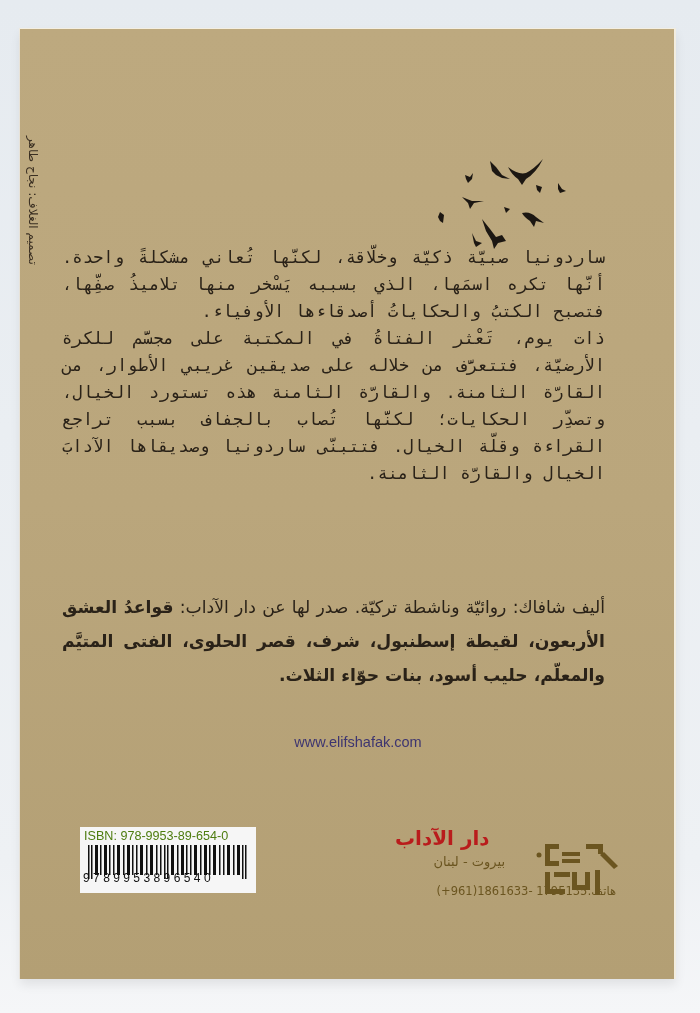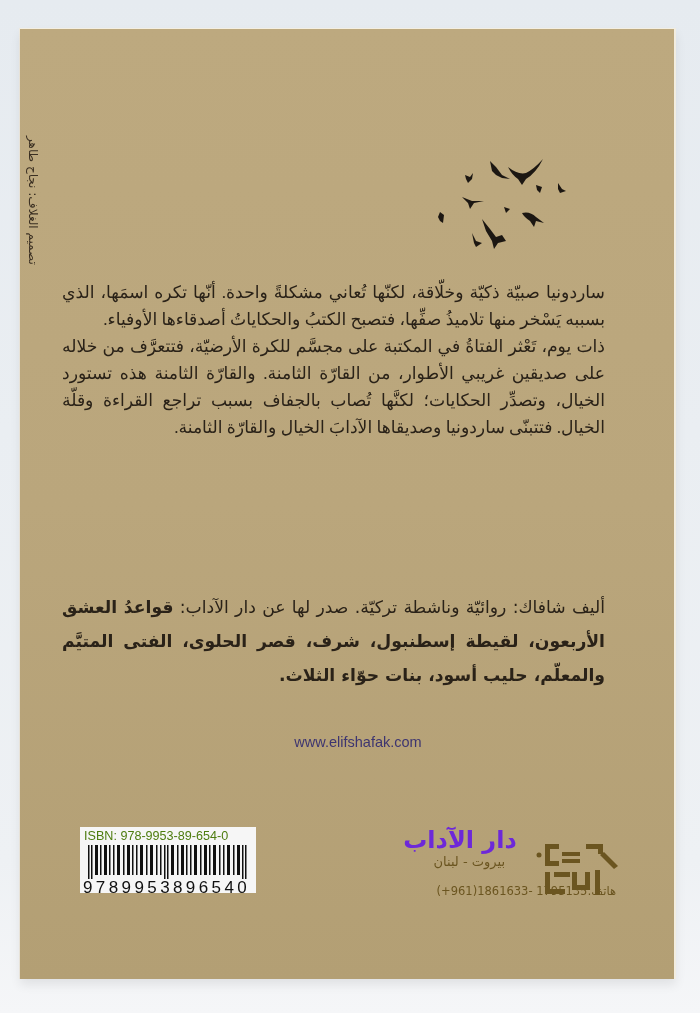--- a/index.html
+++ b/index.html
@@ -20,22 +20,21 @@
     position: absolute; left: 22px; top: 105px; width: 18px; height: 160px;
     writing-mode: vertical-rl;
     font-size: 12px; color: #3a2f22; direction: rtl;
     letter-spacing: 0px; white-space: nowrap;
   }
   .birds { position: absolute; left: 418px; top: 145px; width: 170px; height: 120px; }
   .blurb {
     position: absolute; left: 62px; width: 543px;
     direction: rtl; text-align: justify; text-align-last: right;
     color: #2a2218; font-size: 17.2px; line-height: 27px;
-    font-family: Liberation Serif, serif;
-    margin-top: 34px;
+    font-family: Liberation Mono, monospace;
   }
   .blurb p { margin: 0; }
   .blurb p + p { margin-top: 0; }
   .p1 { top: 245px; }
   .author {
     position: absolute; left: 62px; top: 590px; width: 543px;
     direction: rtl; text-align: justify; text-align-last: right;
     color: #2a2218; font-size: 17.2px; line-height: 34px;
   }
   .author .titles { font-weight: bold; }
@@ -48,27 +47,27 @@
     position: absolute; left: 80px; top: 827px; width: 176px; height: 66px;
     background: #f6f6f6; padding: 0;
   }
   .barcode .isbn {
     position: absolute; left: 4px; top: 2px; width: 168px;
     font-family: "Liberation Sans", sans-serif; font-size: 12.6px; color: #4d7c0f;
     letter-spacing: 0px; white-space: nowrap;
   }
   .barcode svg { position: absolute; left: 6px; top: 18px; }
   .barcode .digits {
-    position: absolute; left: 3px; top: 51px; width: 170px;
-    font-family: "Liberation Sans", sans-serif; font-size: 17px; color: #111;
+    position: absolute; left: 3px; top: 44px; width: 170px;
+    font-family: "Liberation Sans", sans-serif; font-size: 12px; color: #111;
     letter-spacing: 3.4px; white-space: nowrap;
   }
   .publisher-name {
     position: absolute; left: 395px; top: 826px; width: 130px;
-    direction: rtl; text-align: center; color: #6d28d9; font-size: 24px; font-weight: bold;
+    direction: rtl; text-align: left; color: #b91c1c; font-size: 20px; font-weight: bold;
   }
   .publisher-city {
     position: absolute; left: 395px; top: 854px; width: 110px;
     direction: rtl; text-align: right; color: #6b5520; font-size: 13px;
     letter-spacing: 1px;
   }
   .publisher-phone {
     position: absolute; left: 416px; top: 884px; width: 200px;
     direction: rtl; text-align: right; color: #6b5520; font-size: 11.5px;
     white-space: nowrap;

